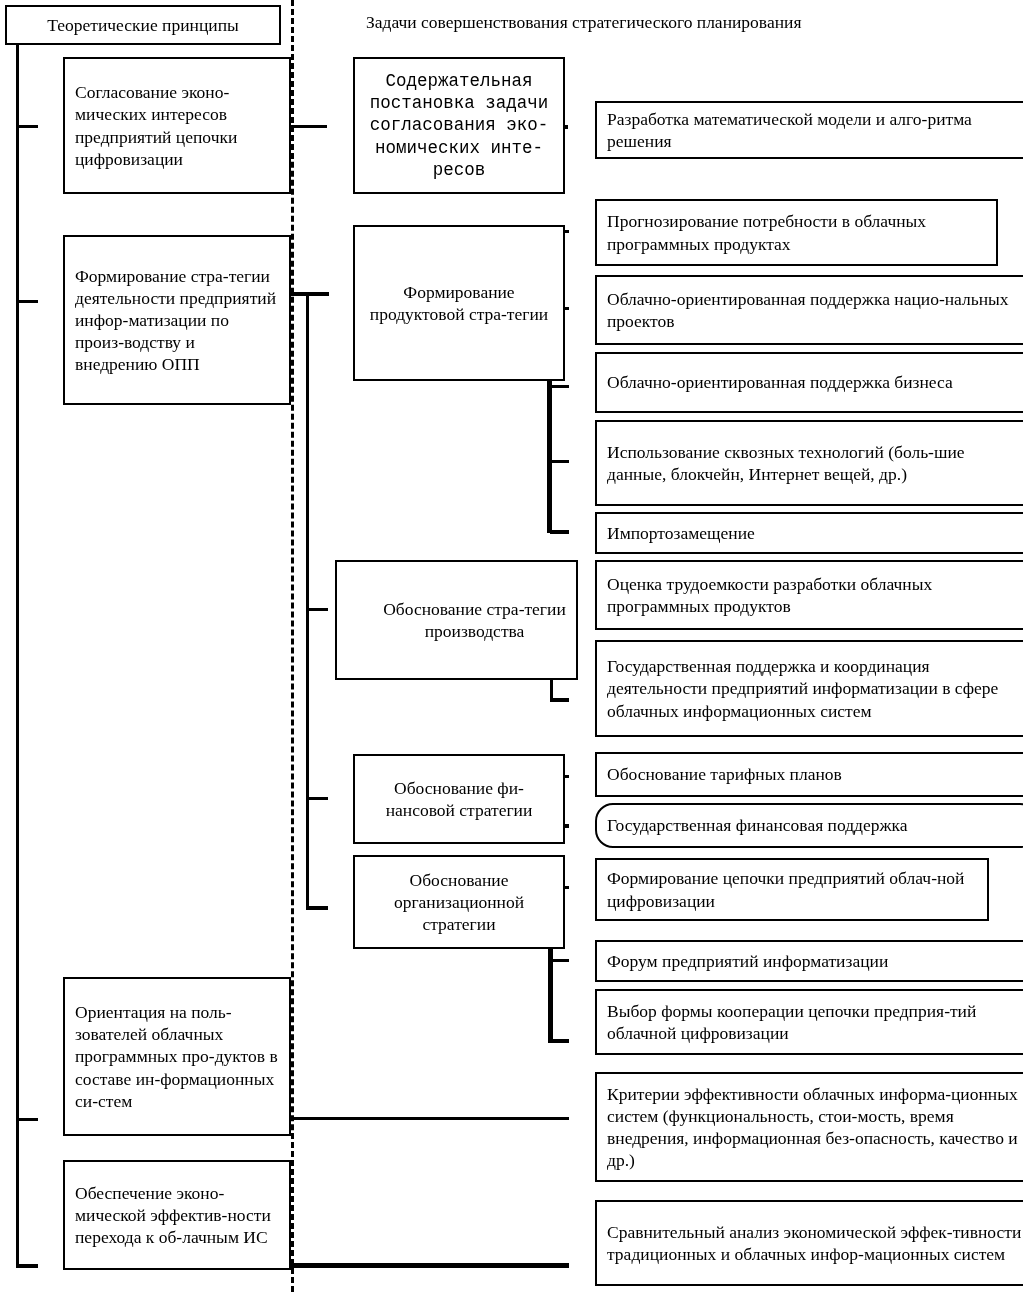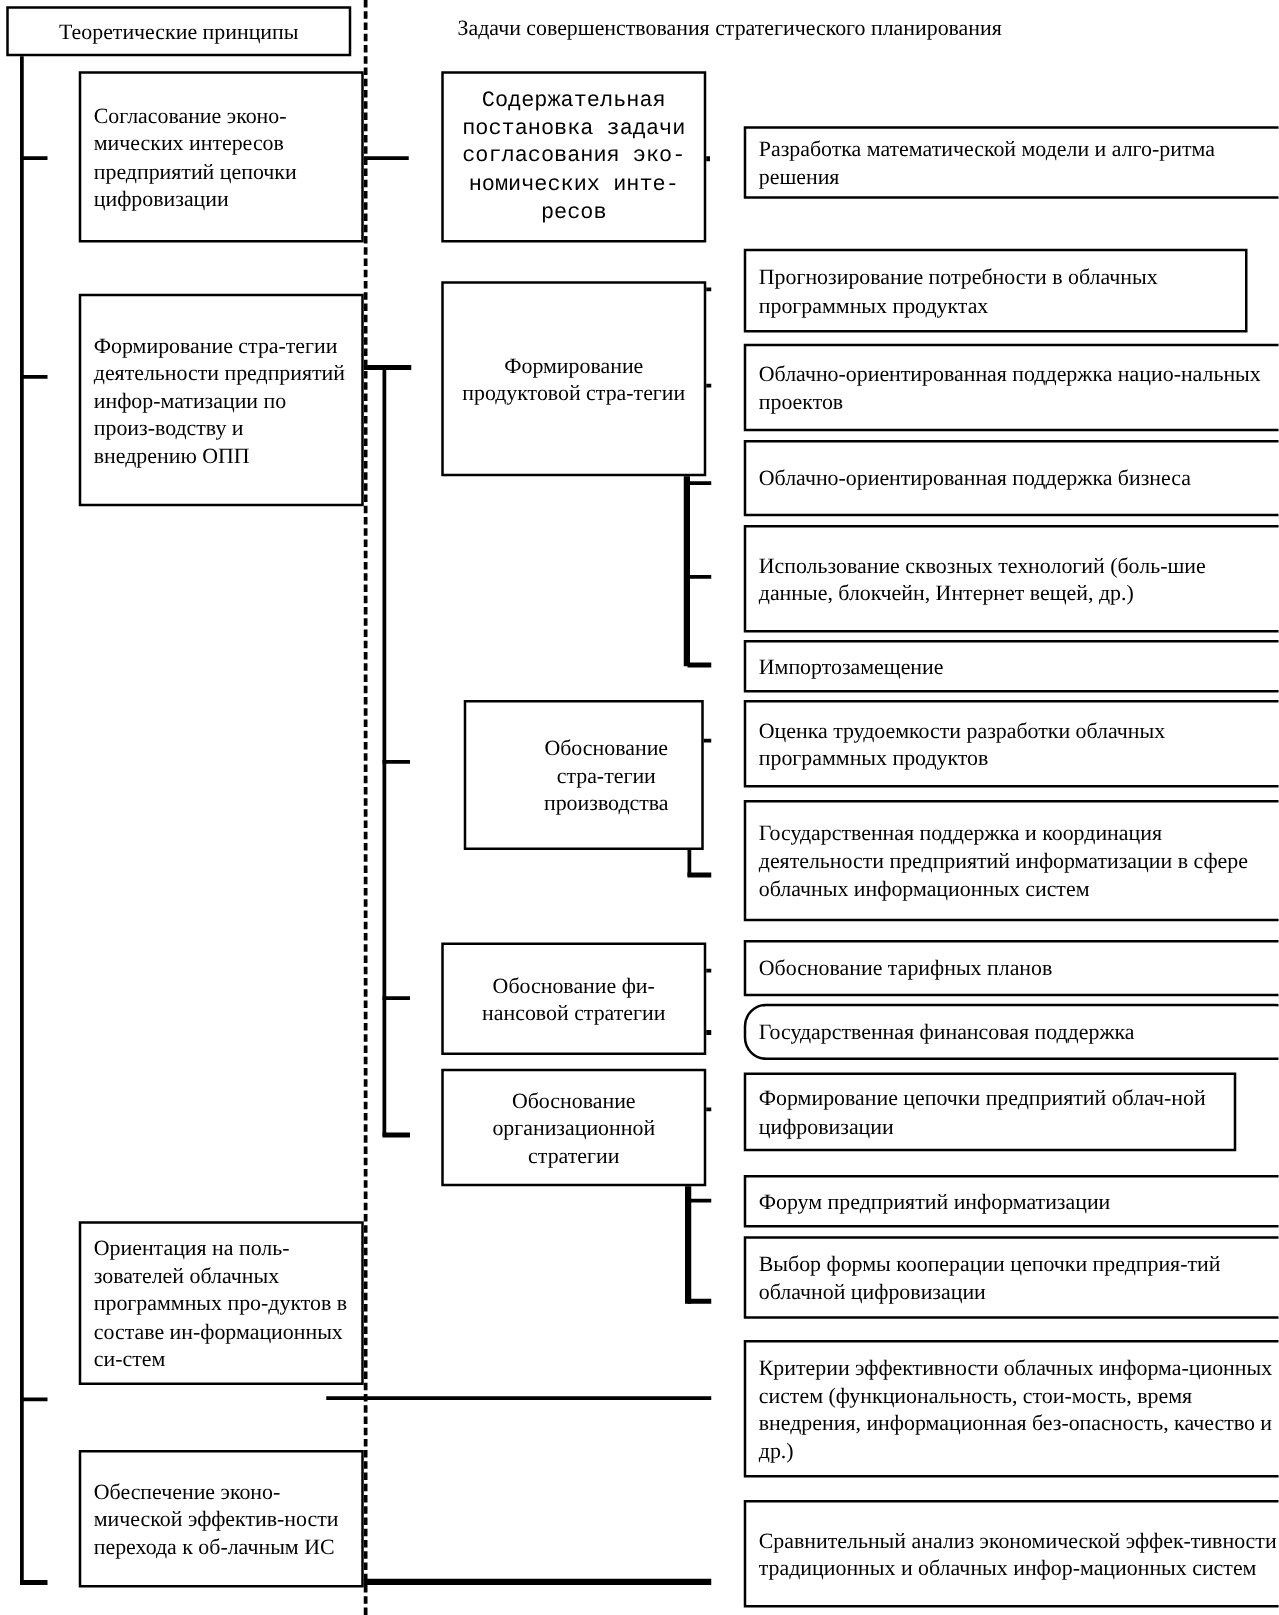--- a/index.html
+++ b/index.html
@@ -92,21 +92,21 @@
 
   <div class="line" style="left:261px; top:125px; width:66px; height:3px;"></div>
 
   <div class="node left-al" style="left:35px; top:235px; width:228px; height:170px;">
     <span class="txt">Формирование стра-тегии деятельности предприятий инфор-матизации по произ-водству и внедрению ОПП</span>
   </div>
   <div class="line" style="left:16px; top:300px; width:22px; height:3px;"></div>
 
   <div class="line" style="left:261px; top:292px; width:68px; height:4px;"></div>
 
-  <div class="node left-al" style="left:35px; top:977px; width:228px; height:131px;">
+  <div class="node left-al" style="left:35px; top:977px; width:228px; height:159px;">
     <span class="txt">Ориентация на поль-зователей облачных программных про-дуктов в составе ин-формационных си-стем</span>
   </div>
   <div class="line" style="left:16px; top:1118px; width:22px; height:3px;"></div>
 
   <div class="line" style="left:261px; top:1117px; width:308px; height:3px;"></div>
 
   <div class="node left-al" style="left:35px; top:1160px; width:228px; height:110px;">
     <span class="txt">Обеспечение эконо-мической эффектив-ности перехода к об-лачным ИС</span>
   </div>
   <div class="line" style="left:16px; top:1264px; width:22px; height:4px;"></div>
@@ -116,21 +116,21 @@
   <div class="node center" style="left:325px; top:57px; width:212px; height:137px;font-family:Liberation Mono, monospace;">
     <span class="txt">Содержательная постановка задачи согласования эко-номических инте-ресов</span>
   </div>
 
   <div class="line" style="left:536px; top:125px; width:32px; height:4px;"></div>
 
   <div class="node center" style="left:325px; top:225px; width:212px; height:156px;">
     <span class="txt">Формирование продуктовой стра-тегии</span>
   </div>
 
-  <div class="node center" style="left:343px; top:560px; width:192px; height:120px;padding-left:44px;">
+  <div class="node center" style="left:307px; top:560px; width:243px; height:120px;padding-left:44px;">
     <span class="txt">Обоснование стра-тегии производства</span>
   </div>
 
   <div class="node center" style="left:325px; top:754px; width:212px; height:90px;">
     <span class="txt">Обоснование фи-нансовой стратегии</span>
   </div>
 
   <div class="node center" style="left:325px; top:855px; width:212px; height:94px;">
     <span class="txt">Обоснование организационной стратегии</span>
   </div>

